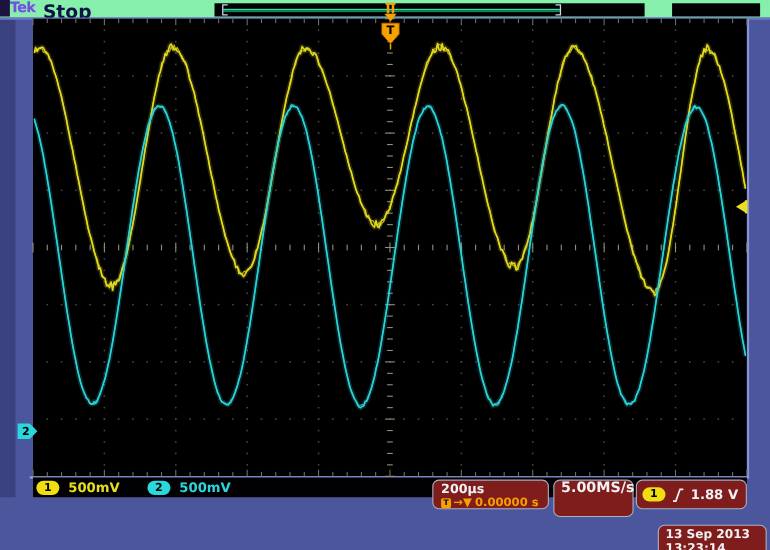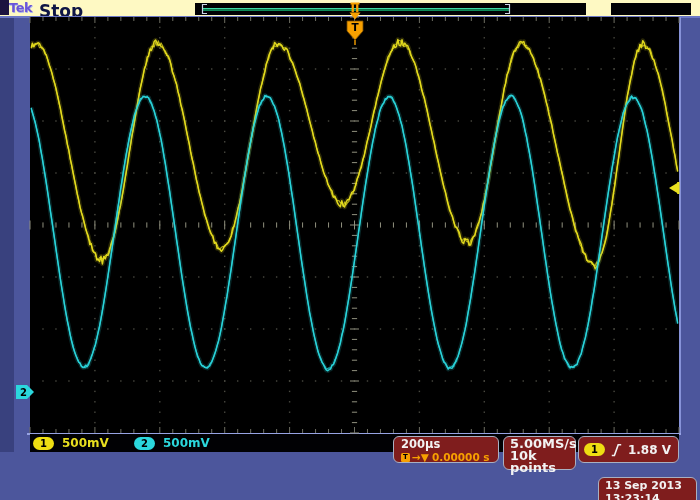--- a/index.html
+++ b/index.html
@@ -1,19 +1,19 @@
 <!DOCTYPE html>
 <html><head>
 <meta charset="utf-8">
 <style>
   html,body{margin:0;padding:0;background:#222;}
   .screen{position:relative;width:700px;height:500px;background:#4c569c;overflow:hidden;
           font-family:"DejaVu Sans",sans-serif;}
   
-  .header{position:absolute;left:0;top:0;width:700px;height:16px;background:#fef9c3;}
+  .header{position:absolute;left:0;top:0;width:700px;height:16px;background:#86efac;}
   .leftshade{position:absolute;left:0;top:0;width:14px;height:452px;background:#39417e;}
   .cornershade{position:absolute;left:0;top:0;width:9px;height:15px;background:#1c1340;}
   .tek{position:absolute;left:9px;top:0px;font-size:13px;font-weight:bold;color:#6b54d8;
        text-shadow:0.5px 0.5px 0 #aeb8ea;letter-spacing:-0.5px;}
   .stop{position:absolute;left:39px;top:1px;font-size:17px;font-weight:bold;color:#0e1545;}
   .hstrip{position:absolute;top:3px;height:12px;background:#010104;}
   .s1{left:195px;width:391px;}
   .s2{left:611px;width:80px;}
   .topline{position:absolute;left:0;top:16px;width:700px;height:1.5px;background:#6b77c6;}
   
@@ -77,21 +77,20 @@
     <div>200µs</div>
     <div class="l2">
       <span class="tsq">T</span>
       <span class="arw">→▼</span>
       <span>0.00000 s</span>
     </div>
   </div>
 
   <div class="box box2">
     <div>5.00MS/s</div>
-    <div>10k points</div>
   </div>
 
   <div class="box box3">
     <span class="badge ybadge">1</span>
     <svg class="slope" width="11" height="14" viewBox="0 0 11 14">
       <path d="M0.8,12.5 H3.4 L7.2,1.8 H10.2" fill="none" stroke="#f2f2f2" stroke-width="1.6"></path>
     </svg>
     <span>1.88 V</span>
   </div>
 

